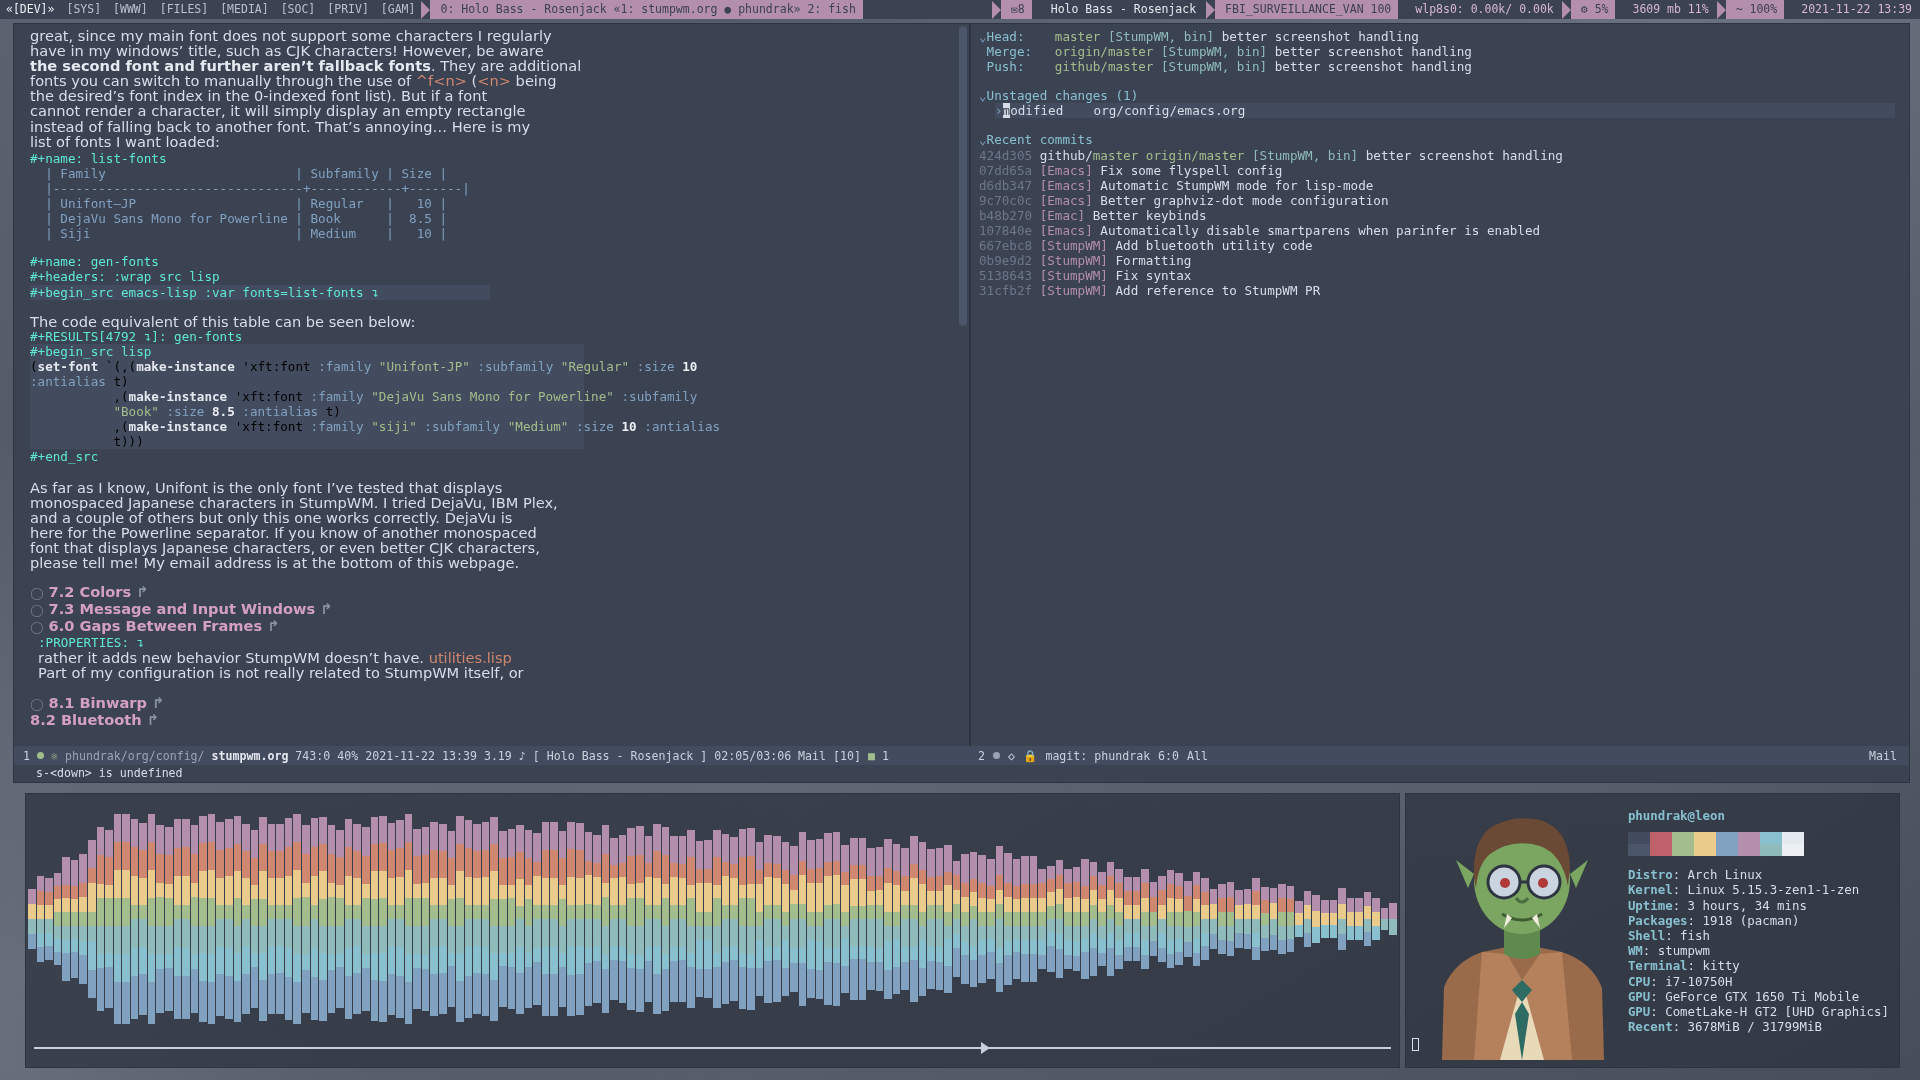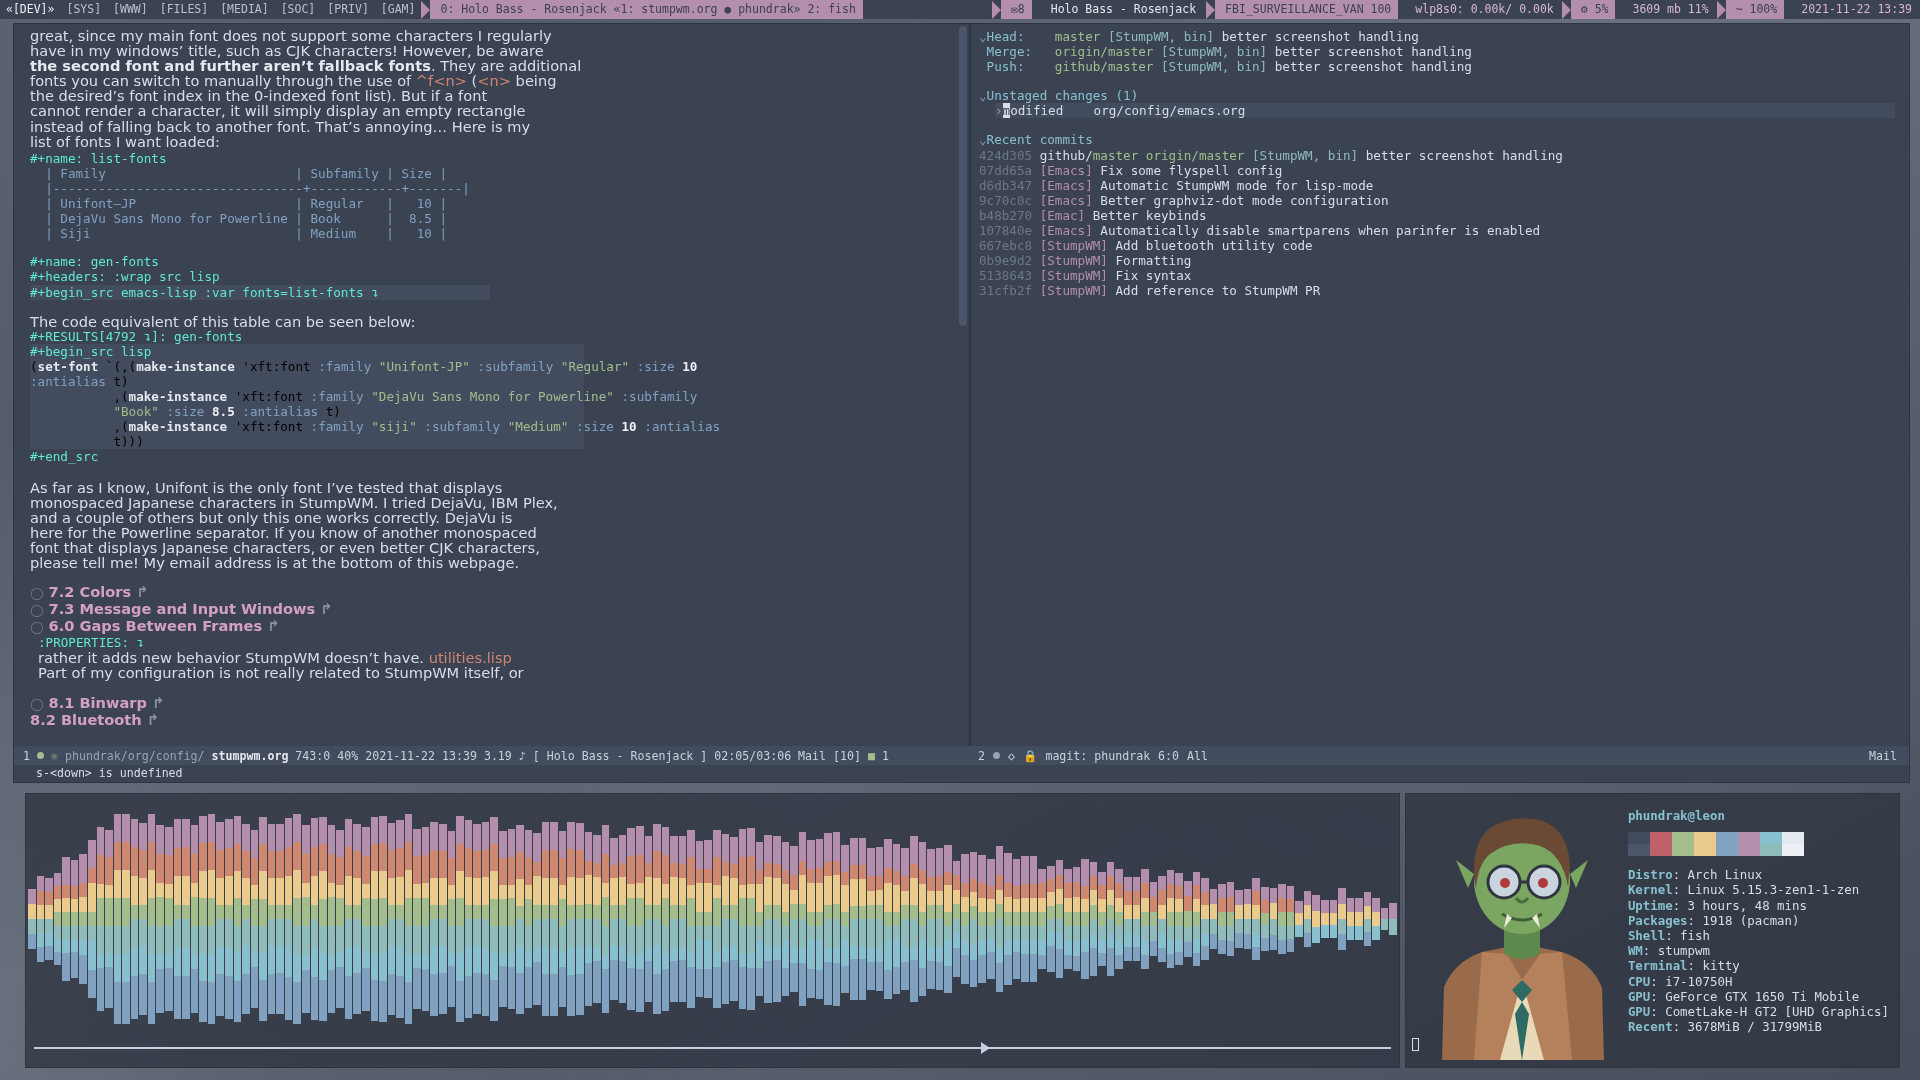--- a/index.html
+++ b/index.html
@@ -2339,21 +2339,21 @@
             <i style="background:#8fbcbb"></i>
           </span>
           <span class="sw">
             <i style="background:#e5e9f0"></i>
             <i style="background:#eceff4"></i>
           </span>
         </div>
       <div id="fetchrows">
           <div><span class="fi-key">Distro</span><span>: Arch Linux</span></div>
           <div><span class="fi-key">Kernel</span><span>: Linux 5.15.3-zen1-1-zen</span></div>
-          <div><span class="fi-key">Uptime</span><span>: 3 hours, 48 mins</span></div>
+          <div><span class="fi-key">Uptime</span><span>: 3 hours, 34 mins</span></div>
           <div><span class="fi-key">Packages</span><span>: 1918 (pacman)</span></div>
           <div><span class="fi-key">Shell</span><span>: fish</span></div>
           <div><span class="fi-key">WM</span><span>: stumpwm</span></div>
           <div><span class="fi-key">Terminal</span><span>: kitty</span></div>
           <div><span class="fi-key">CPU</span><span>: i7-10750H</span></div>
           <div><span class="fi-key">GPU</span><span>: GeForce GTX 1650 Ti Mobile</span></div>
           <div><span class="fi-key">GPU</span><span>: CometLake-H GT2 [UHD Graphics]</span></div>
           <div><span class="fi-key">Recent</span><span>: 3678MiB / 31799MiB</span></div>
         </div>
     </div>

